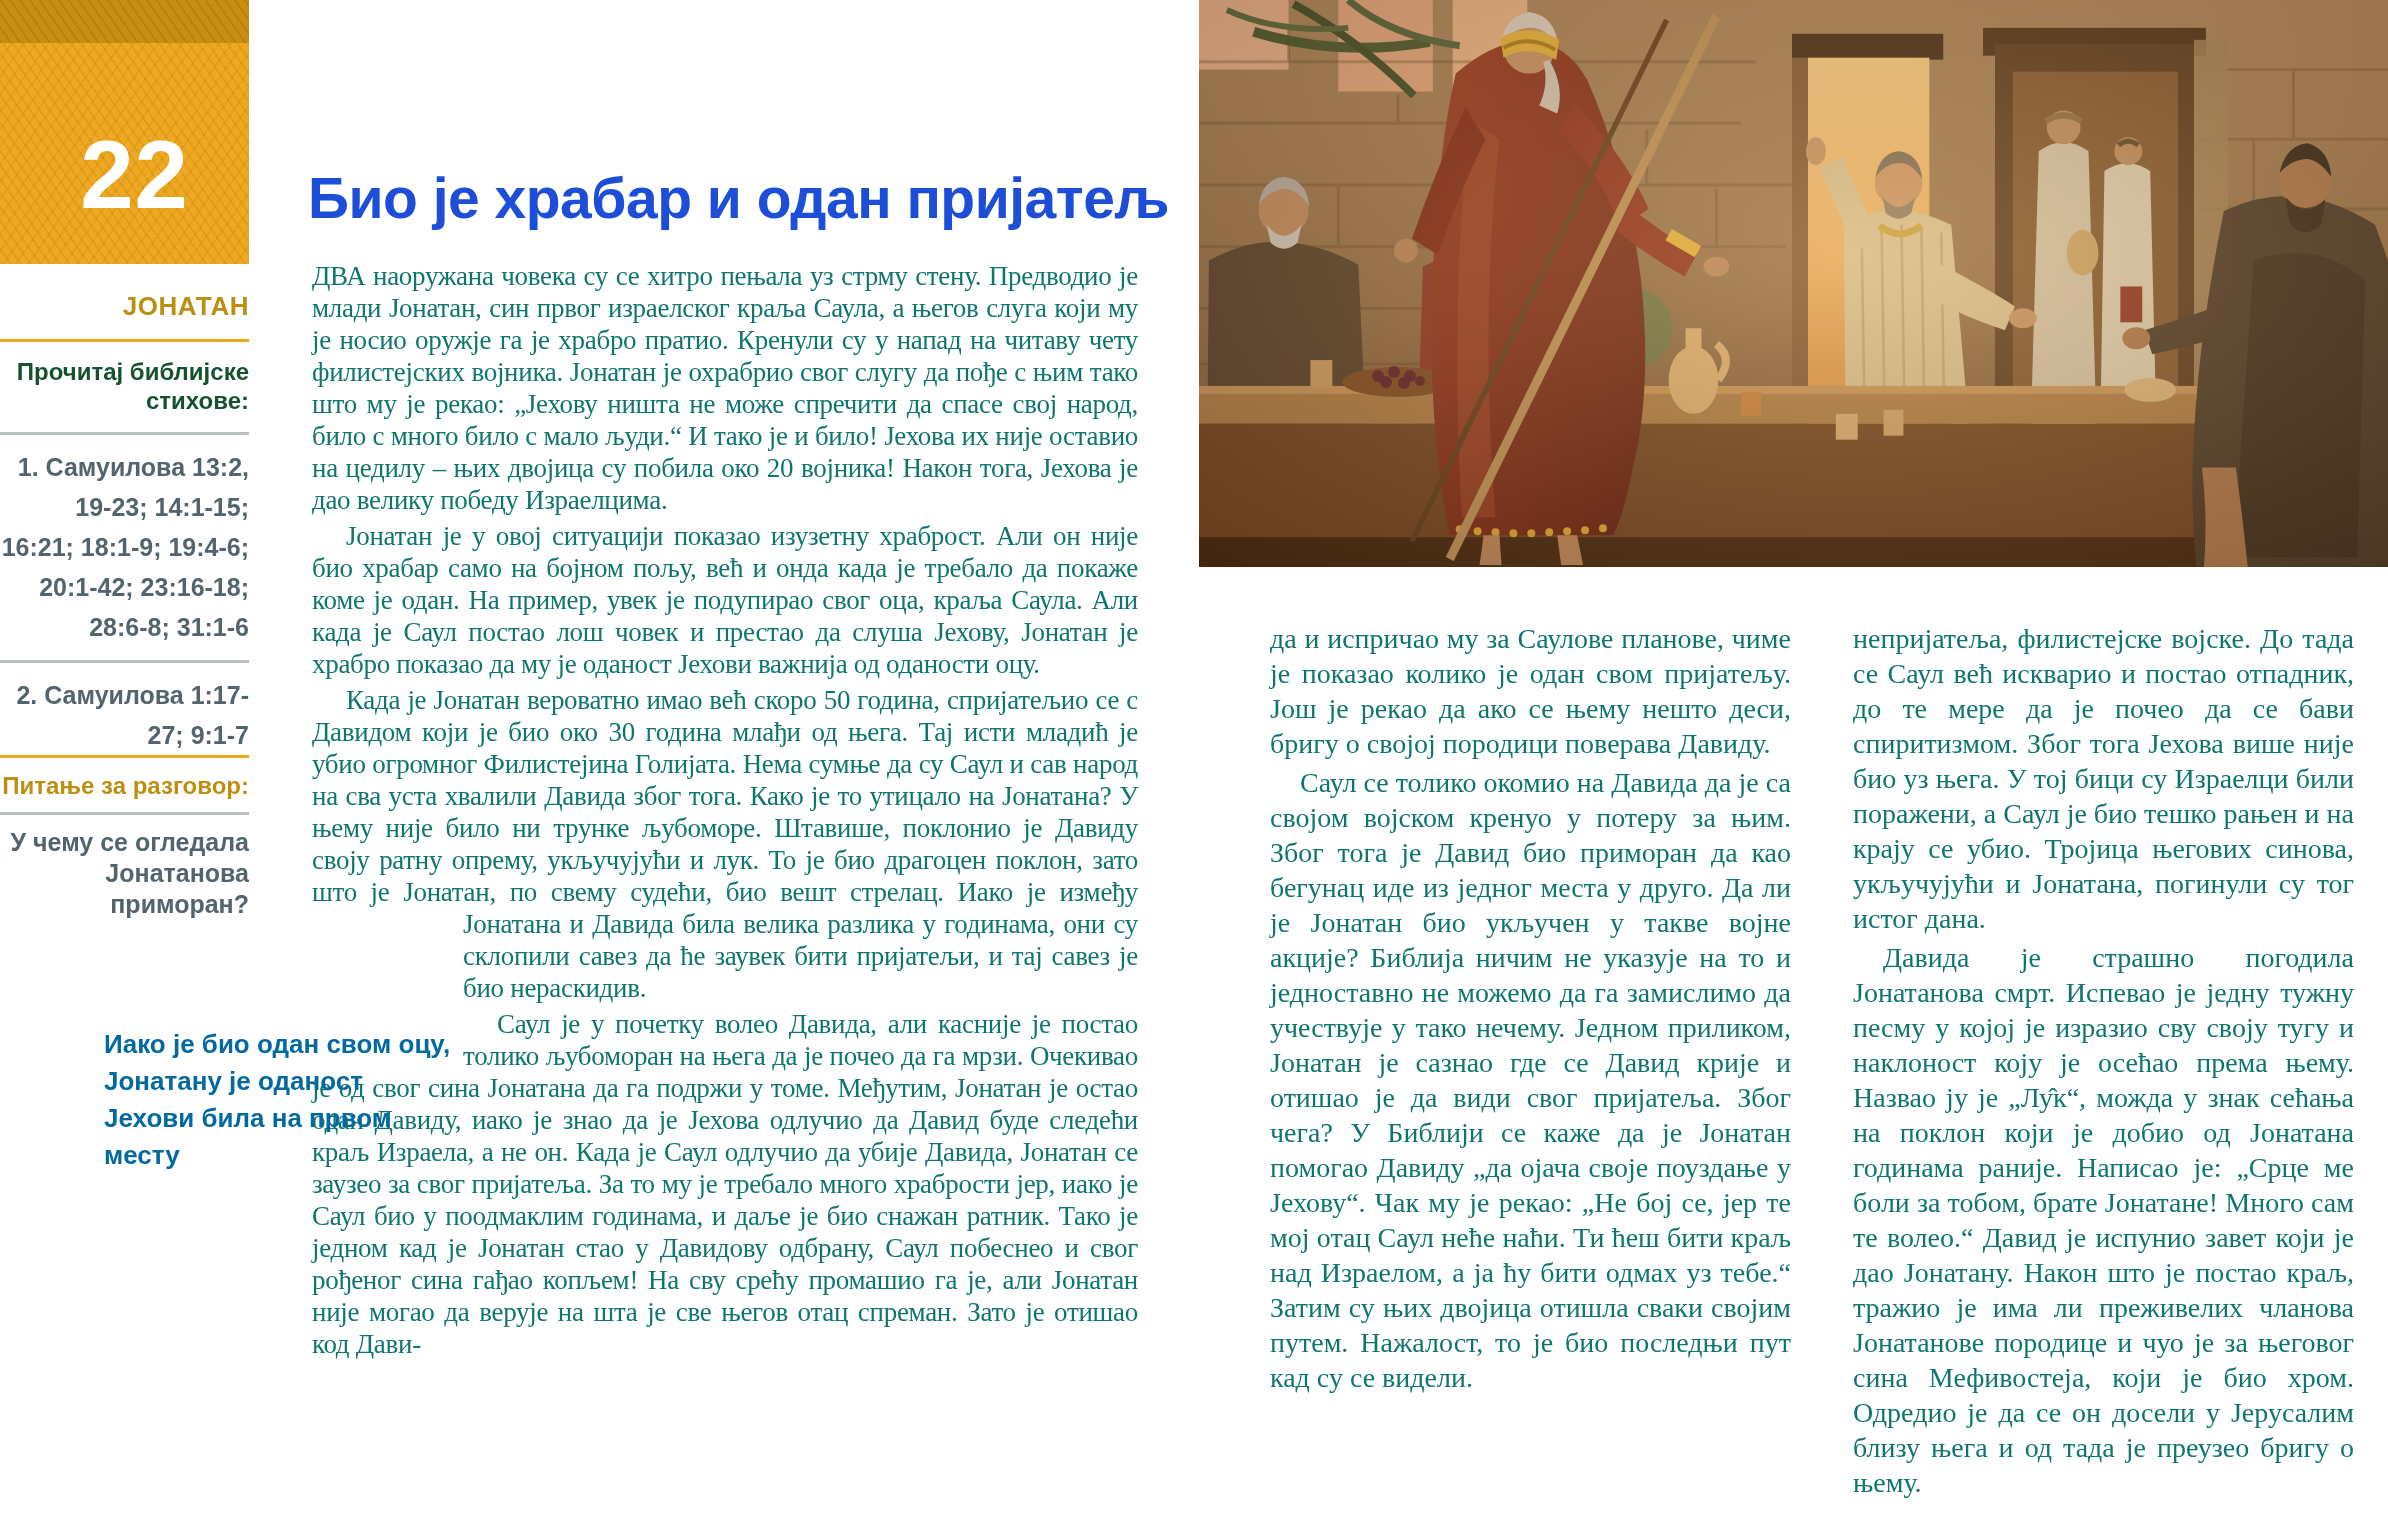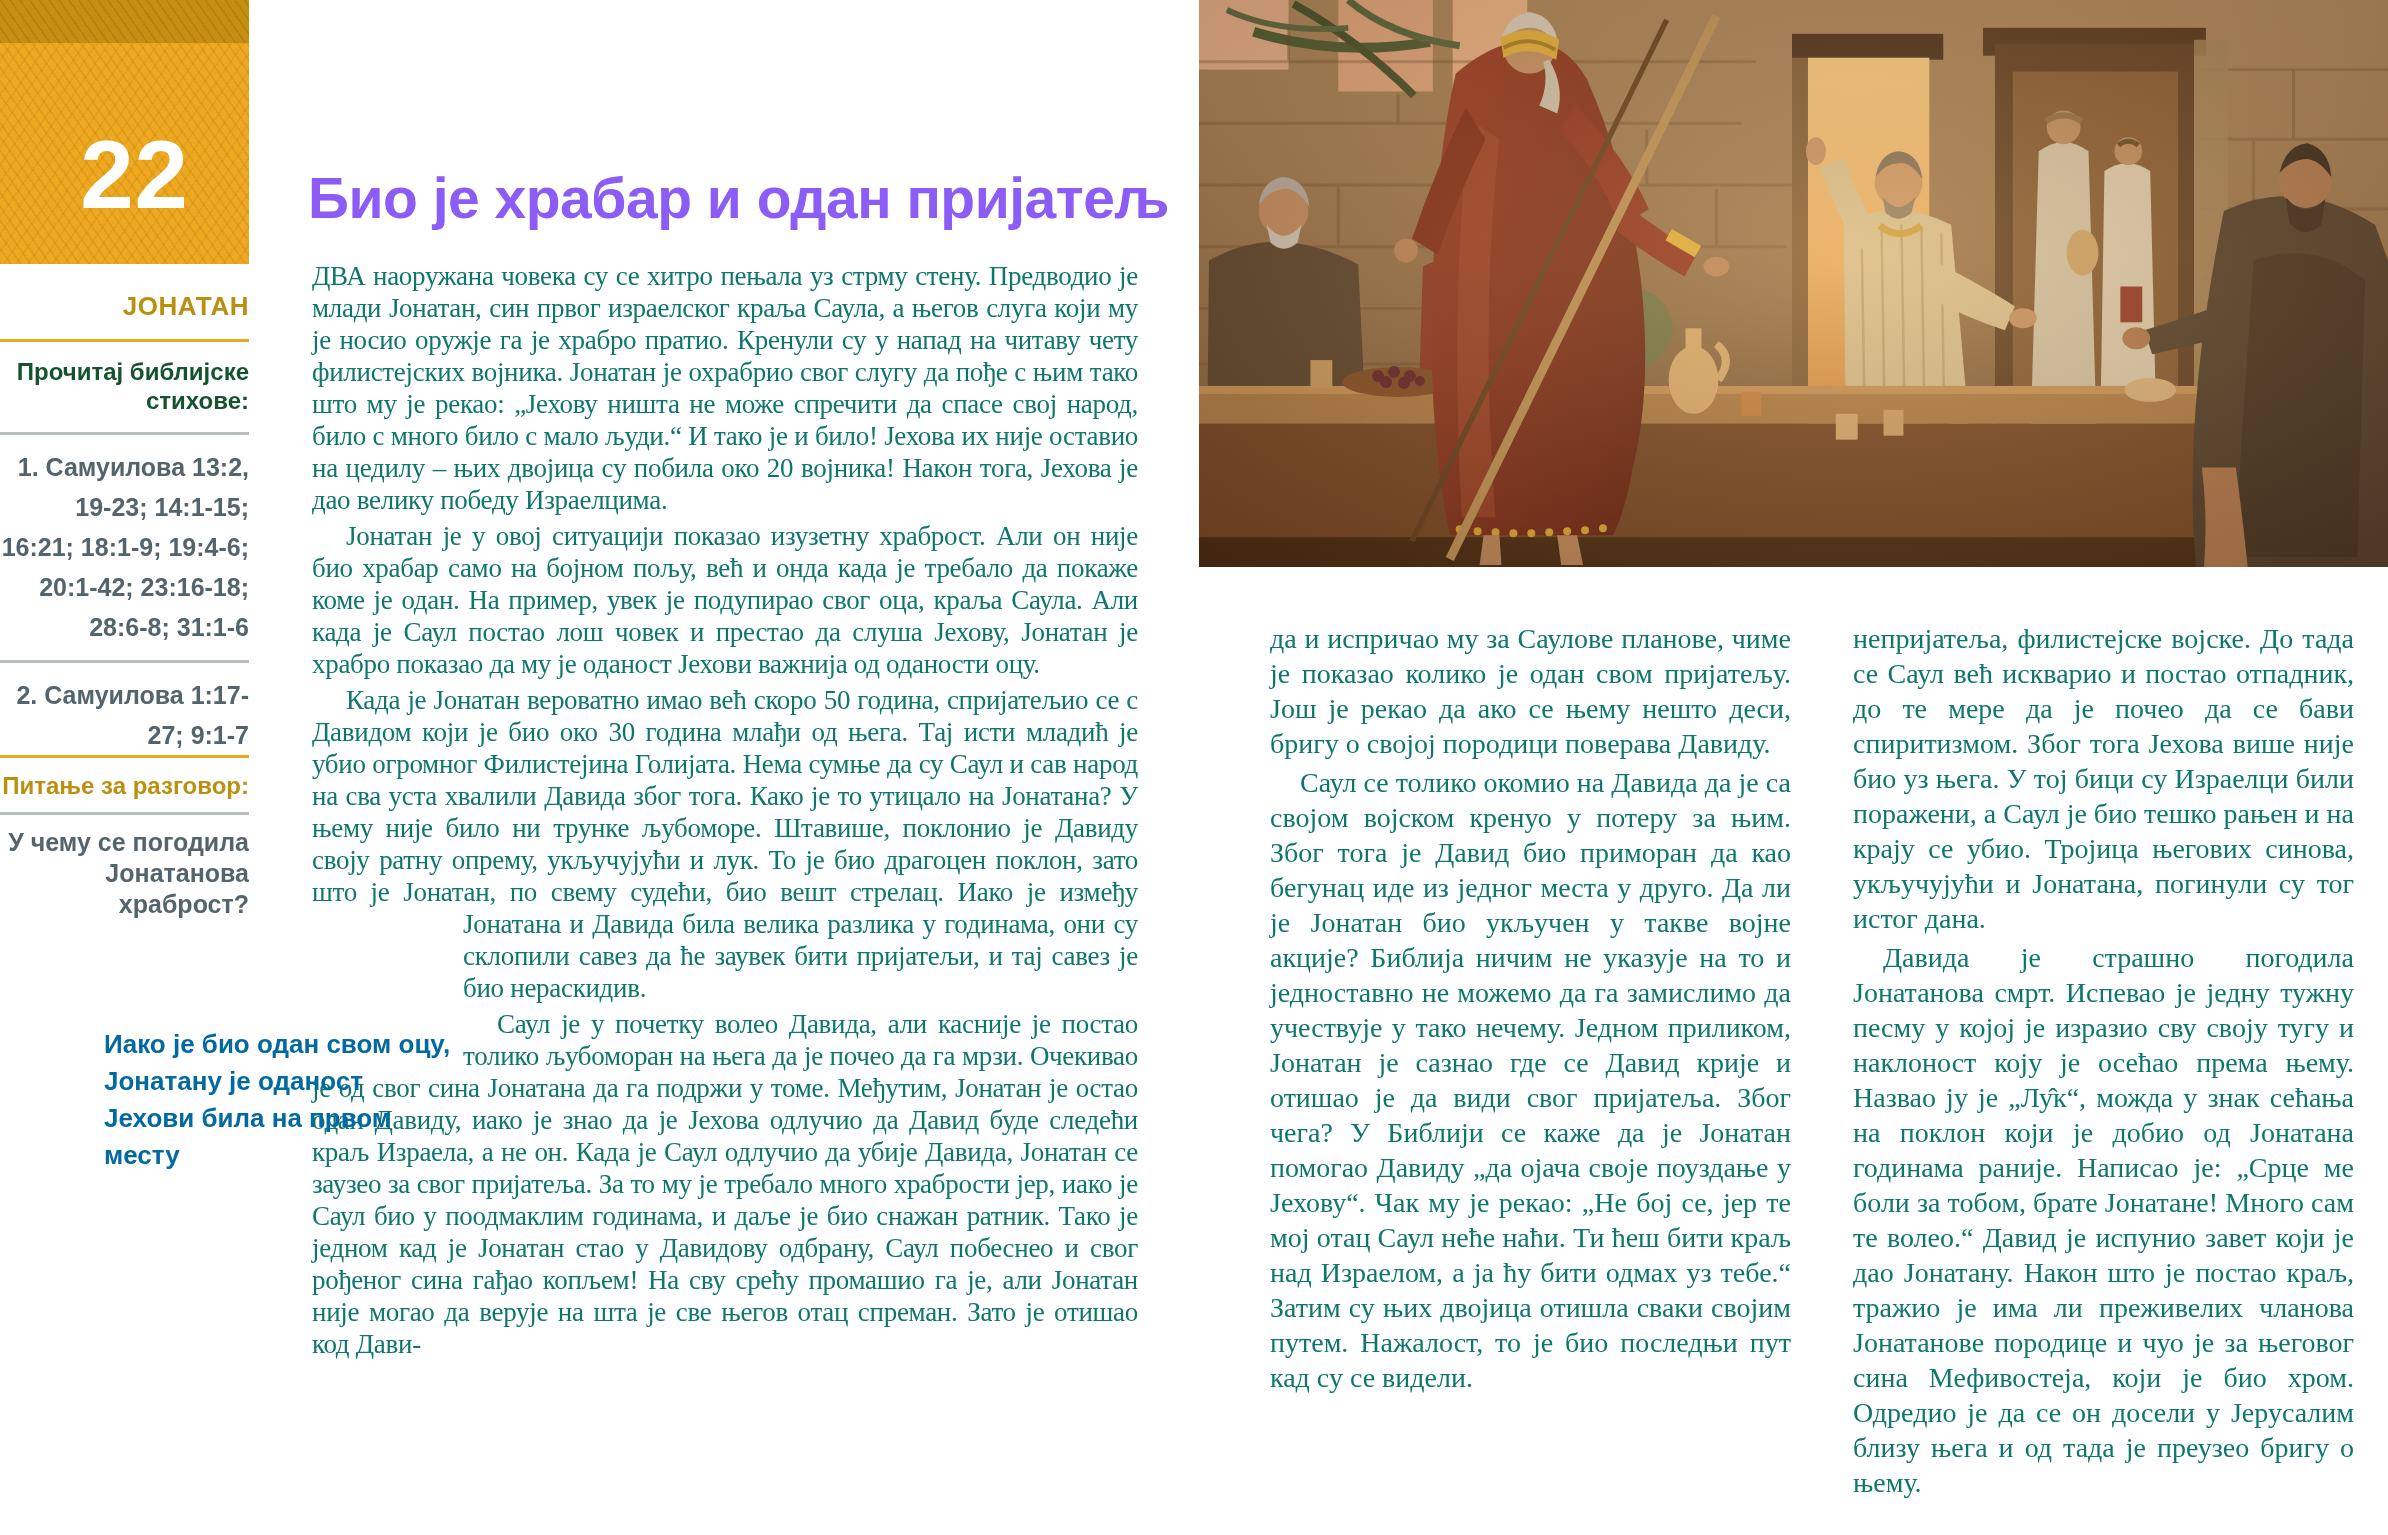--- a/index.html
+++ b/index.html
@@ -39,21 +39,21 @@
   .sb-read{margin-bottom:17px;}
   .sb-verses{margin:12px 0 0 0;color:#53646d;font-size:25px;line-height:40px;font-weight:bold;}
   .sb-verses-1{margin-bottom:13px;}
   .sb-verses-2{}
   .sb-qhead{margin:14px 0 12px 0;color:#bb8f10;font-size:24px;font-weight:bold;}
   .sb-question{margin:12px 0 0 0;color:#53646d;font-size:25px;line-height:31px;font-weight:bold;}
 
   
   .main-col{position:absolute;left:308px;top:167px;width:834px;}
   .article-title{
-    margin:0 0 31px 0;color:#8b5cf6;font-size:57px;line-height:62px;
+    margin:0 0 31px 0;color:#1d4ed8;font-size:57px;line-height:62px;
     font-weight:bold;letter-spacing:-0.5px;white-space:nowrap;
   }
   .par{
     margin:4px;color:#0f766e;text-align:justify;
     font-family:Liberation Serif, serif;font-size:27px;line-height:32px;
     letter-spacing:-0.3px;
   }
   .par.indent{text-indent:34px;}
   .wrap-spacer{float:left;width:151px;height:163px;}
   .pull-quote{
@@ -89,21 +89,21 @@
       <h3 class="sb-person">ЈОНАТАН</h3>
       <hr class="hr hr-gold">
       <div class="sb-read">Прочитај библијске стихове:</div>
       <hr class="hr hr-gray">
       <div class="sb-verses sb-verses-1">1. Самуилова 13:2, 19-23; 14:1-15; 16:21; 18:1-9; 19:4-6; 20:1-42; 23:16-18; 28:6-8; 31:1-6</div>
       <hr class="hr hr-gray">
       <div class="sb-verses sb-verses-2">2. Самуилова 1:17-27; 9:1-7</div>
       <hr class="hr hr-gold">
       <div class="sb-qhead">Питање за разговор:</div>
       <hr class="hr hr-gray">
-      <div class="sb-question">У чему се погодила Јонатанова храброст?</div>
+      <div class="sb-question">У чему се огледала Јонатанова приморан?</div>
     </aside>
 
     <div class="main-col">
       <h1 class="article-title">Био је храбар и одан пријатељ</h1>
       <p class="par">ДВА наоружана човека су се хитро пењала уз стрму стену. Предводио је млади Јонатан, син првог израелског краља Саула, а његов слуга који му је носио оружје га је храбро пратио. Кренули су у напад на читаву чету филистејских војника. Јонатан је охрабрио свог слугу да пође с њим тако што му је рекао: „Јехову ништа не може спречити да спасе свој народ, било с много било с мало људи.“ И тако је и било! Јехова их није оставио на цедилу – њих двојица су побила око 20 војника! Након тога, Јехова је дао велику победу Израелцима.</p>
       <p class="par indent">Јонатан је у овој ситуацији показао изузетну храброст. Али он није био храбар само на бојном пољу, већ и онда када је требало да покаже коме је одан. На пример, увек је подупирао свог оца, краља Саула. Али када је Саул постао лош човек и престао да слуша Јехову, Јонатан је храбро показао да му је оданост Јехови важнија од оданости оцу.</p>
       <p class="par indent">
         <span>Када је Јонатан вероватно имао већ скоро 50 година, спријатељио се с Давидом који је био око 30 година млађи од њега. Тај исти младић је убио огромног Филистејина Голијата. Нема сумње да су Саул и сав народ на сва уста хвалили Давида због тога. Како је то утицало на Јонатана? У њему није било ни трунке љубоморе. Штавише, поклонио је Давиду своју ратну опрему, укључујући и лук. То је био драгоцен поклон, зато што је Јонатан, по свему судећи, био вешт стрелац. Иако је између Јонатана и Давида била велика разлика у</span>
         <span class="wrap-spacer"></span>
         <span>годинама, они су склопили савез да ће заувек бити пријатељи, и тај савез је био нераскидив.</span>

